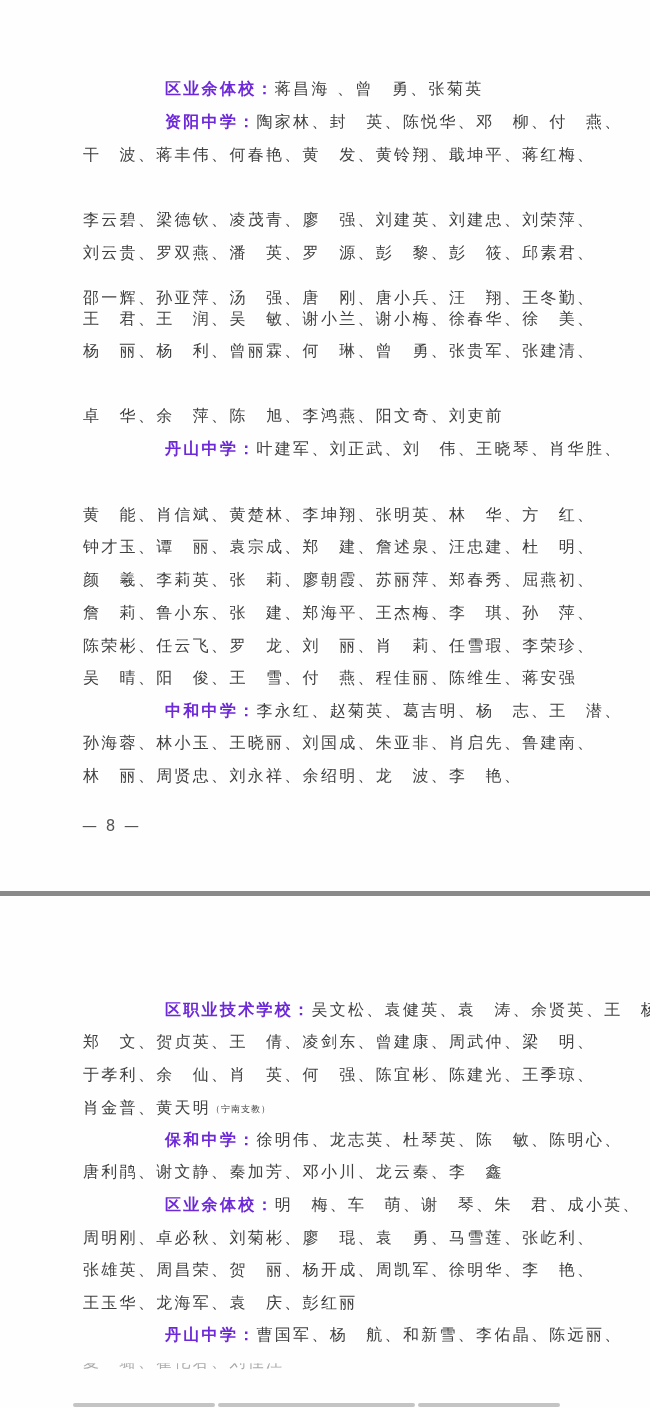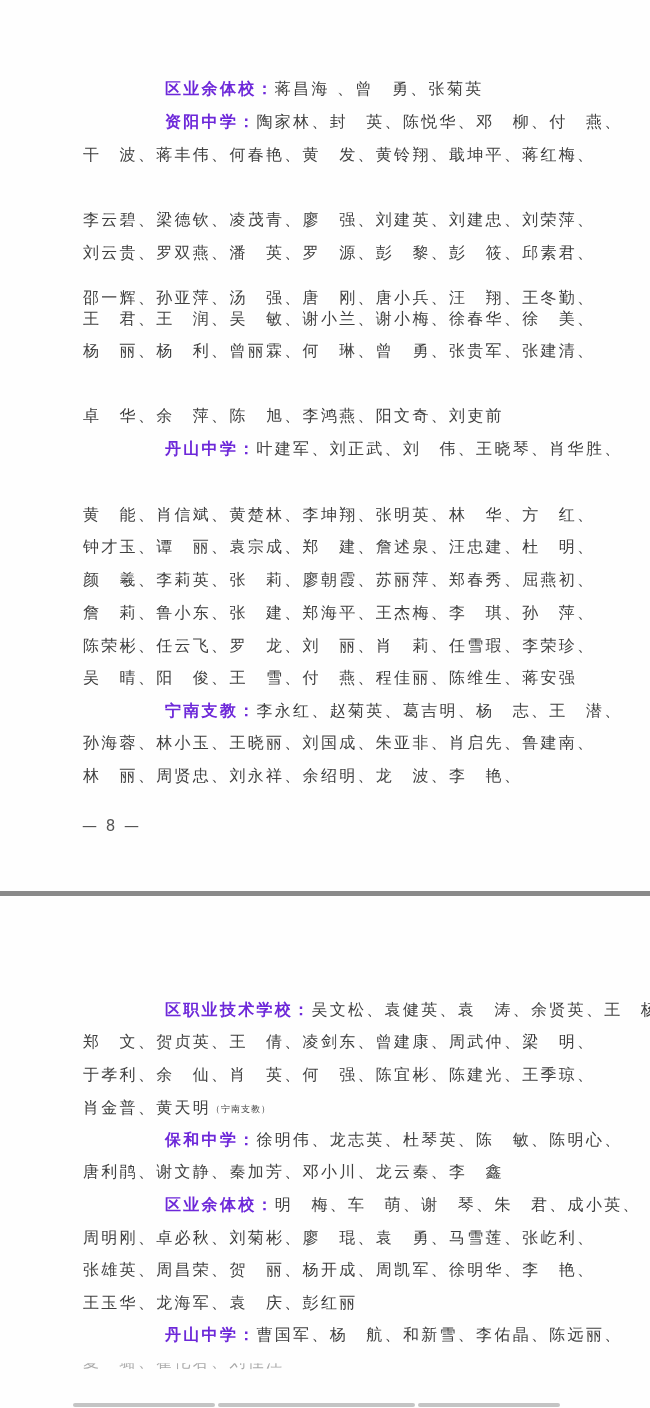--- a/index.html
+++ b/index.html
@@ -99,21 +99,21 @@
   <div class="line" style="top:307px"><span>王　君、王　润、吴　敏、谢小兰、谢小梅、徐春华、徐　美、</span></div>
   <div class="line" style="top:339px"><span>杨　丽、杨　利、曾丽霖、何　琳、曾　勇、张贵军、张建清、</span></div>
   <div class="line" style="top:404px"><span>卓　华、余　萍、陈　旭、李鸿燕、阳文奇、刘吏前</span></div>
   <div class="line indent" style="top:437px"><span class="label">丹山中学：</span><span>叶建军、刘正武、刘　伟、王晓琴、肖华胜、</span></div>
   <div class="line" style="top:503px"><span>黄　能、肖信斌、黄楚林、李坤翔、张明英、林　华、方　红、</span></div>
   <div class="line" style="top:535px"><span>钟才玉、谭　丽、袁宗成、郑　建、詹述泉、汪忠建、杜　明、</span></div>
   <div class="line" style="top:568px"><span>颜　羲、李莉英、张　莉、廖朝霞、苏丽萍、郑春秀、屈燕初、</span></div>
   <div class="line" style="top:601px"><span>詹　莉、鲁小东、张　建、郑海平、王杰梅、李　琪、孙　萍、</span></div>
   <div class="line" style="top:634px"><span>陈荣彬、任云飞、罗　龙、刘　丽、肖　莉、任雪瑕、李荣珍、</span></div>
   <div class="line" style="top:666px"><span>吴　晴、阳　俊、王　雪、付　燕、程佳丽、陈维生、蒋安强</span></div>
-  <div class="line indent" style="top:699px"><span class="label">宁南支教：</span><span>李永红、赵菊英、葛吉明、杨　志、王　潜、</span></div>
+  <div class="line indent" style="top:699px"><span class="label">中和中学：</span><span>李永红、赵菊英、葛吉明、杨　志、王　潜、</span></div>
   <div class="line" style="top:731px"><span>孙海蓉、林小玉、王晓丽、刘国成、朱亚非、肖启先、鲁建南、</span></div>
   <div class="line" style="top:764px"><span>林　丽、周贤忠、刘永祥、余绍明、龙　波、李　艳、</span></div>
 
   <div class="page-number">— 8 —</div>
 </div>
 
 <div class="separator"></div>
 
 <div class="page page-bottom"></div>
 

